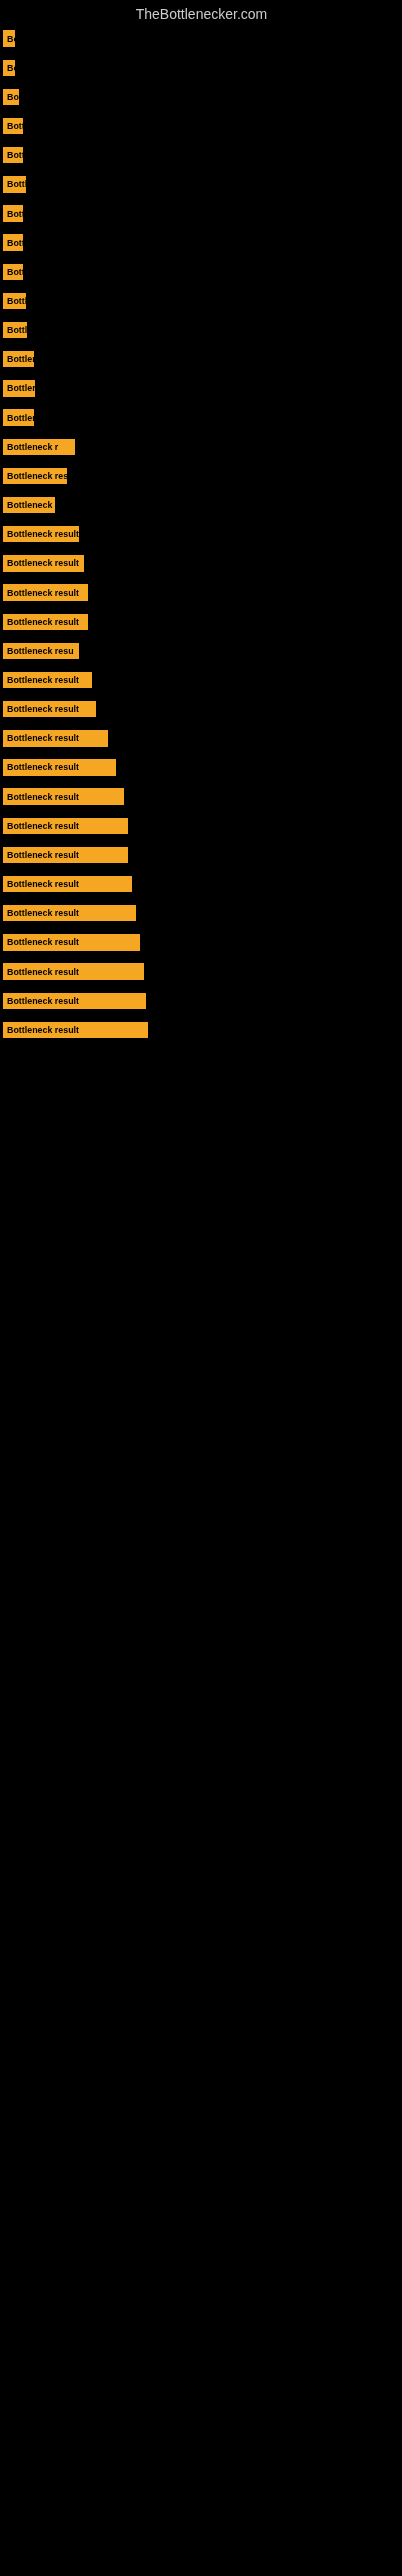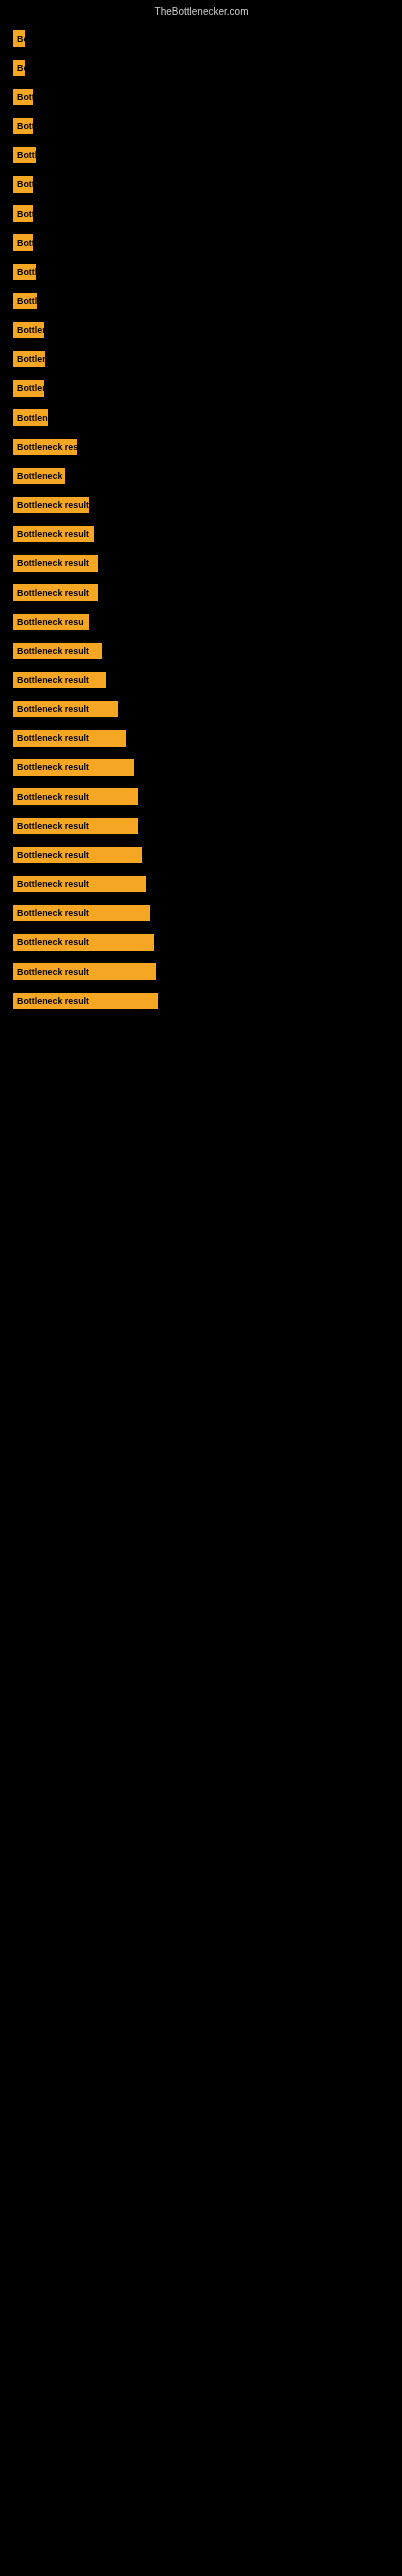--- a/index.html
+++ b/index.html
@@ -9,21 +9,21 @@
     }
     body {
       background-color: #000000;
       width: 403px;
       min-height: 2576px;
       font-family: Arial, sans-serif;
       position: relative;
     }
     .site-title {
       color: #cccccc;
-      font-size: 10px;
+      font-size: 14px;
       text-align: center;
       padding: 6.4px 0 3.2px 0;
       position: absolute;
       top: 0;
       left: 0;
       right: 0;
     }
     .items-container {
       position: absolute;
       top: 24px;
@@ -37,35 +37,38 @@
       padding: 6.4px 0;
     }
     .label-box {
       background-color: #f5a623;
       color: #000000;
       font-size: 8.9px;
       font-weight: bold;
       padding: 3.2px 4px;
       white-space: nowrap;
       min-width: 8px;
-      margin-left: 13px;
+      margin-left: 3px;
       display: inline-block;
     }
   </style>
 </head>
 <body>
 
 <div class="site-title">TheBottlenecker.com</div>
 
 <div class="items-container" id="items-container">
 <div class="item-row">
       <span class="label-box" style="width: 12px;">Bo</span>
     </div>
     <div class="item-row">
       <span class="label-box" style="width: 12px;">Bo</span>
+    </div>
+    <div class="item-row">
+      <span class="label-box" style="width: 16px;">Bot</span>
     </div>
     <div class="item-row">
       <span class="label-box" style="width: 20px;">Bott</span>
     </div>
     <div class="item-row">
       <span class="label-box" style="width: 20px;">Bott</span>
     </div>
     <div class="item-row">
       <span class="label-box" style="width: 22.5px;">Bottl</span>
     </div>
@@ -87,21 +90,21 @@
     <div class="item-row">
       <span class="label-box" style="width: 31px;">Bottlen</span>
     </div>
     <div class="item-row">
       <span class="label-box" style="width: 32px;">Bottler</span>
     </div>
     <div class="item-row">
       <span class="label-box" style="width: 31px;">Bottlen</span>
     </div>
     <div class="item-row">
-      <span class="label-box" style="width: 35px;">Bottleneck r</span>
+      <span class="label-box" style="width: 72px;">Bottleneck r</span>
     </div>
     <div class="item-row">
       <span class="label-box" style="width: 64px;">Bottleneck resu</span>
     </div>
     <div class="item-row">
       <span class="label-box" style="width: 52px;">Bottleneck re</span>
     </div>
     <div class="item-row">
       <span class="label-box" style="width: 76px;">Bottleneck result</span>
     </div>

